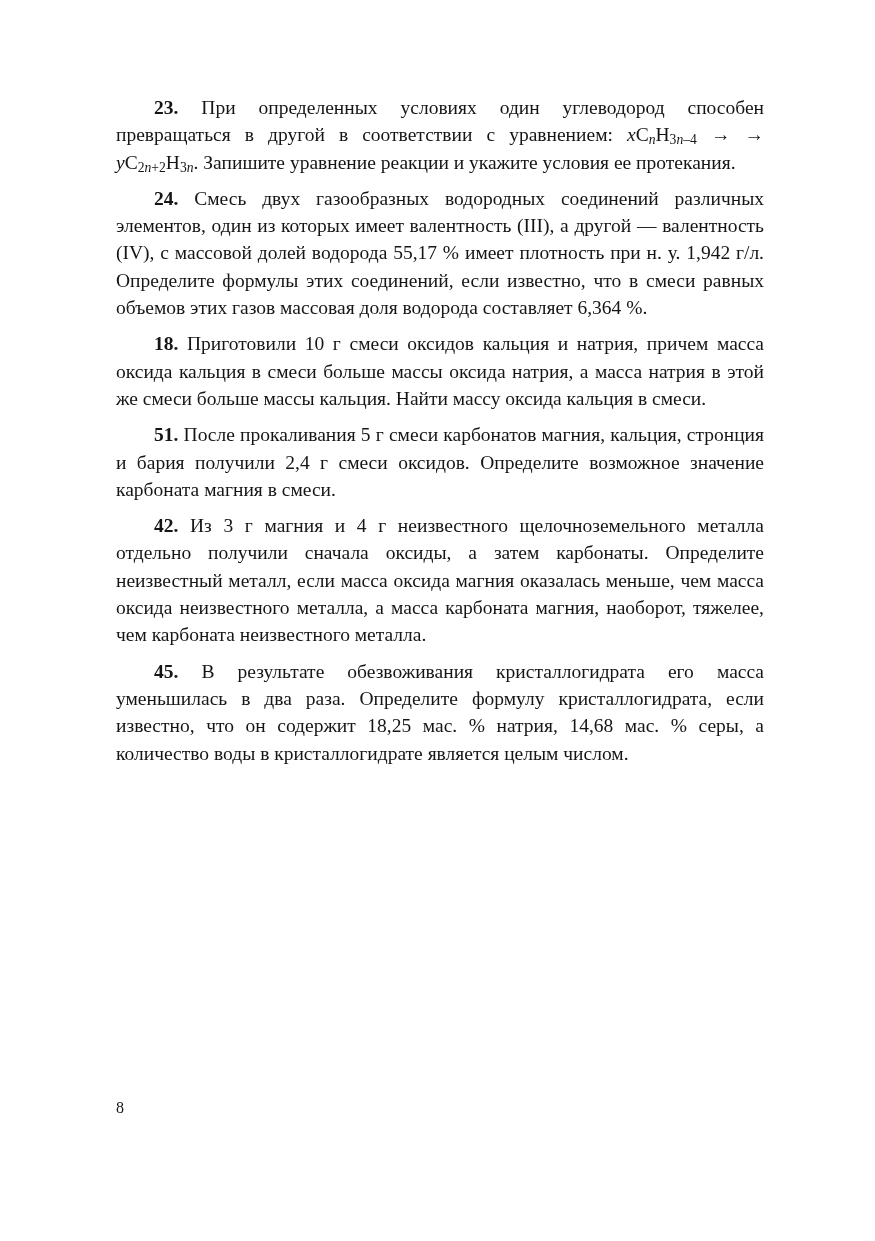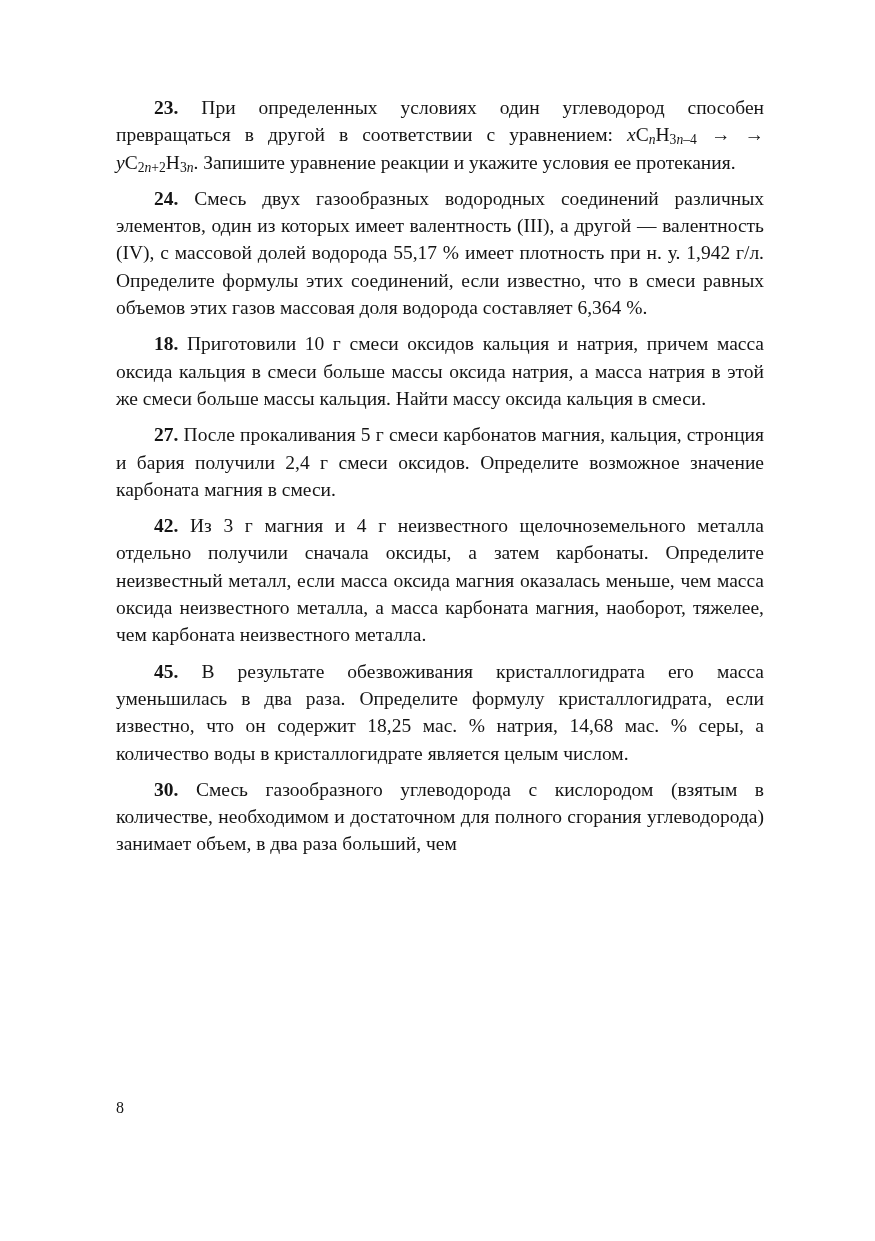--- a/index.html
+++ b/index.html
@@ -49,19 +49,18 @@
   }
 </style>
 </head>
 <body>
 
 <div class="page">
   <div class="content">
       <p class="problem"><span class="num">23.</span><span> При определенных условиях один углеводород способен превращаться в другой в соответствии с уравнением: </span><span class="it">x</span><span>C</span><sub class="it">n</sub><span>H</span><sub>3</sub><sub class="it">n</sub><sub>–4</sub><span> → → </span><span class="it">y</span><span>C</span><sub>2</sub><sub class="it">n</sub><sub>+2</sub><span>H</span><sub>3</sub><sub class="it">n</sub><span>. Запишите уравнение реакции и укажите условия ее протекания.</span></p>
       <p class="problem"><span class="num">24.</span><span> Смесь двух газообразных водородных соединений различных элементов, один из которых имеет валентность (III), а другой — валентность (IV), с массовой долей водорода 55,17 % имеет плотность при н. у. 1,942 г/л. Определите формулы этих соединений, если известно, что в смеси равных объемов этих газов массовая доля водорода составляет 6,364 %.</span></p>
       <p class="problem"><span class="num">18.</span><span> Приготовили 10 г смеси оксидов кальция и натрия, причем масса оксида кальция в смеси больше массы оксида натрия, а масса натрия в этой же смеси больше массы кальция. Найти массу оксида кальция в смеси.</span></p>
-      <p class="problem"><span class="num">27.</span><span> После прокаливания 5 г смеси карбонатов магния, кальция, стронция и бария получили 2,4 г смеси оксидов. Определите возможное значение карбоната магния в смеси.</span></p>
+      <p class="problem"><span class="num">51.</span><span> После прокаливания 5 г смеси карбонатов магния, кальция, стронция и бария получили 2,4 г смеси оксидов. Определите возможное значение карбоната магния в смеси.</span></p>
       <p class="problem"><span class="num">42.</span><span> Из 3 г магния и 4 г неизвестного щелочноземельного металла отдельно получили сначала оксиды, а затем карбонаты. Определите неизвестный металл, если масса оксида магния оказалась меньше, чем масса оксида неизвестного металла, а масса карбоната магния, наоборот, тяжелее, чем карбоната неизвестного металла.</span></p>
       <p class="problem"><span class="num">45.</span><span> В результате обезвоживания кристаллогидрата его масса уменьшилась в два раза. Определите формулу кристаллогидрата, если известно, что он содержит 18,25 мас. % натрия, 14,68 мас. % серы, а количество воды в кристаллогидрате является целым числом.</span></p>
-      <p class="problem"><span class="num">30.</span><span> Смесь газообразного углеводорода с кислородом (взятым в количестве, необходимом и достаточном для полного сгорания углеводорода) занимает объем, в два раза больший, чем</span></p>
     </div>
   <div class="page-number">8</div>
 </div>
 
 </body></html>

